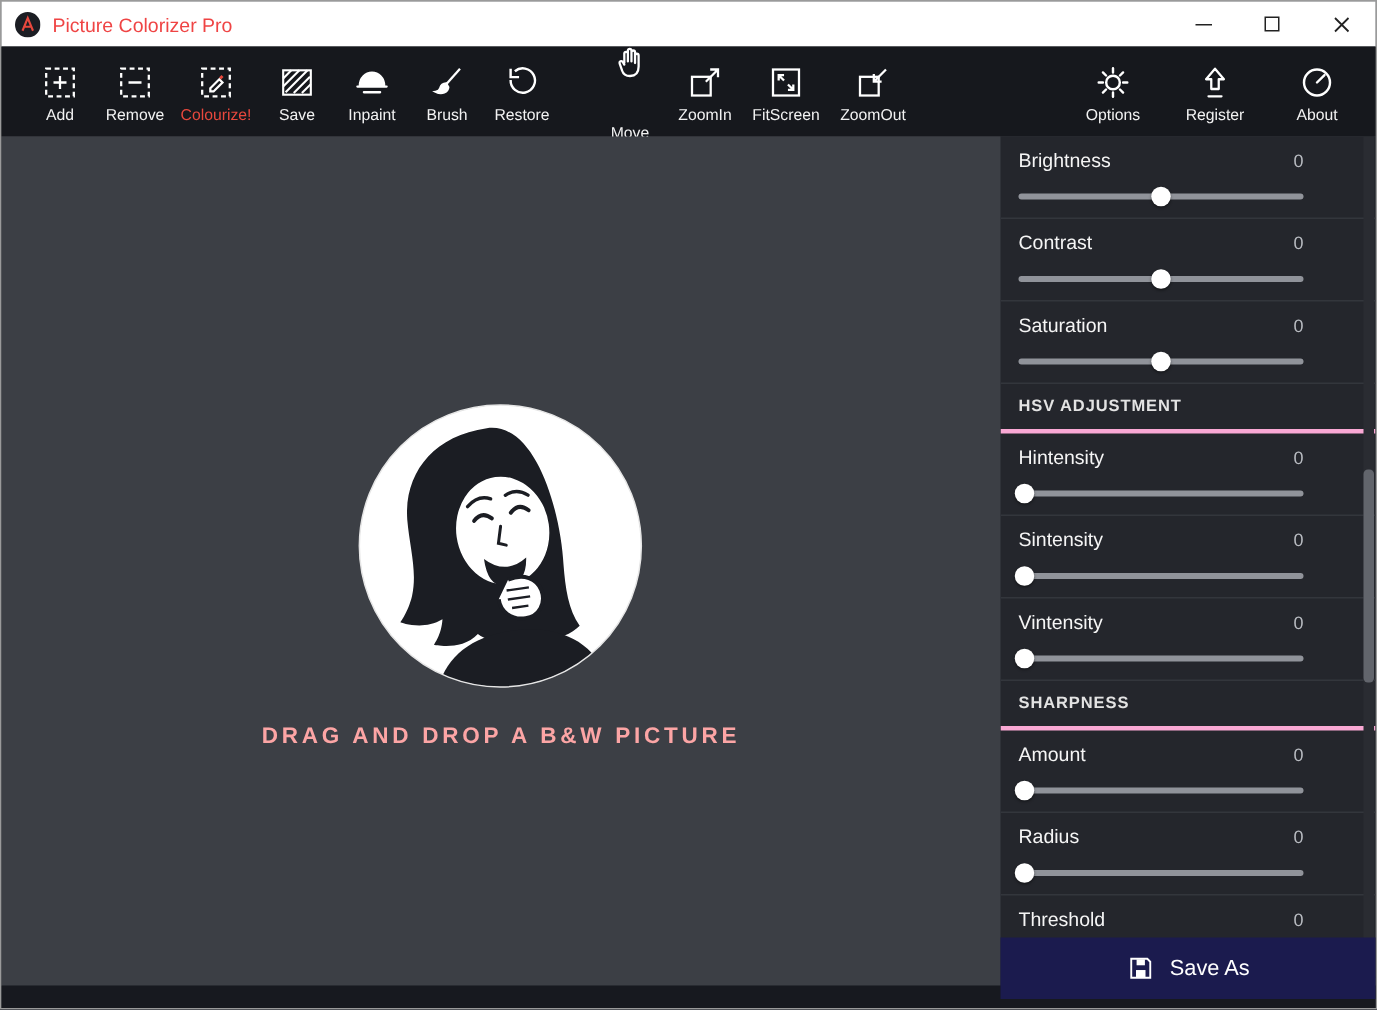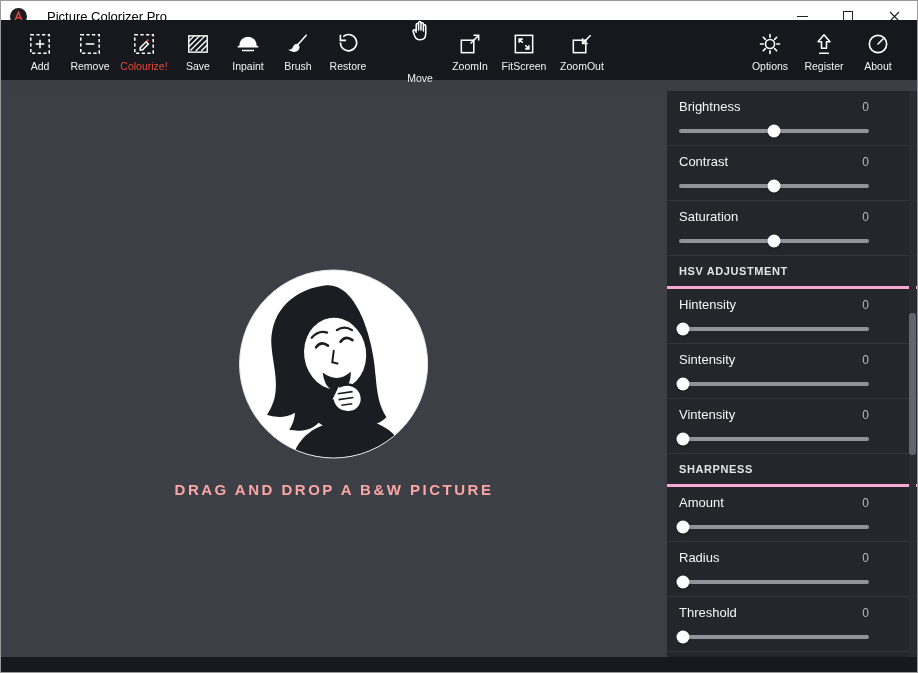--- a/index.html
+++ b/index.html
@@ -20,50 +20,50 @@
   }
 
   
   .titlebar{
     position:absolute; top:0; left:0; right:0; height:30px;
     background:#ffffff; display:flex; align-items:center;
     padding-left:9px;
   }
   .app-logo{width:17px;height:17px;flex:0 0 auto;}
   .titlebar-title{
-    margin-left:20px; font-size:13px; color:#000000;
+    margin-left:8px; font-size:13px; color:#ef4444;
   }
   .win-controls{
     margin-left:auto; display:flex; height:100%;
   }
   .wc{
     width:46px;height:100%; background:transparent;border:none;
     display:flex;align-items:center;justify-content:center;cursor:pointer;
   }
   .wc-min{width:11px;height:1px;background:#222;display:block;}
   .wc-max{width:10px;height:10px;border:1px solid #222;display:block;}
   .wc-x{display:block;}
 
   
   .toolbar{
-    position:absolute; top:19px; left:0; right:0; height:60px;
+    position:absolute; top:30px; left:0; right:0; height:60px;
     background:#16181d; display:flex; align-items:center;
     padding:0 14px;
   }
   .tb-item{
     background:transparent;border:none;cursor:pointer;
     width:50px; display:flex; flex-direction:column; align-items:center;
     gap:3px; padding-top:2px;
   }
   .tb-item svg{display:block;}
   .tb-label{font-size:10.5px;color:#f2f2f2;white-space:nowrap;}
   .tb-label.red{color:var(--accent-red);}
   .tb-item.wide{width:58px;}
   .tb-item.gap-left{margin-left:22px;gap:28px;}
-  .tb-right{margin-left:auto;display:flex;gap:4px;}
+  .tb-right{margin-left:auto;display:flex;gap:18px;}
 
   
   .canvas{
     position:absolute; top:90px; left:0; right:250px; bottom:15px;
     background:#3c3f45; overflow:hidden;
   }
   .drop-zone{
     position:absolute; top:178px; left:50%; transform:translateX(-50%);
     text-align:center;
   }
@@ -402,14 +402,22 @@
         <div class="track"></div>
         <div class="thumb" style="left: 2%;"></div>
       </div>
     </div>
 
     <div class="scrollbar">
       <div class="scroll-thumb"></div>
     </div>
   </div>
 
+  <button class="save-btn">
+    <svg width="19" height="19" viewBox="0 0 24 24" fill="none" stroke="#fff" stroke-width="1.6">
+      <path d="M4 4h13.5L20 6.5V20H4z"></path>
+      <rect x="8" y="13.5" width="8" height="6.5" fill="#fff" stroke="none"></rect>
+      <rect x="8.5" y="4.5" width="7" height="5" fill="#fff" stroke="none"></rect>
+    </svg>
+    <span>Save As</span>
+  </button>
 
 </div>
 
 </body></html>

